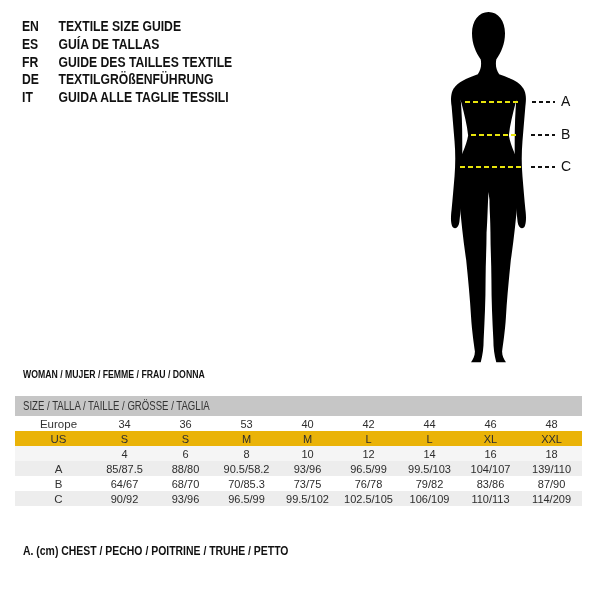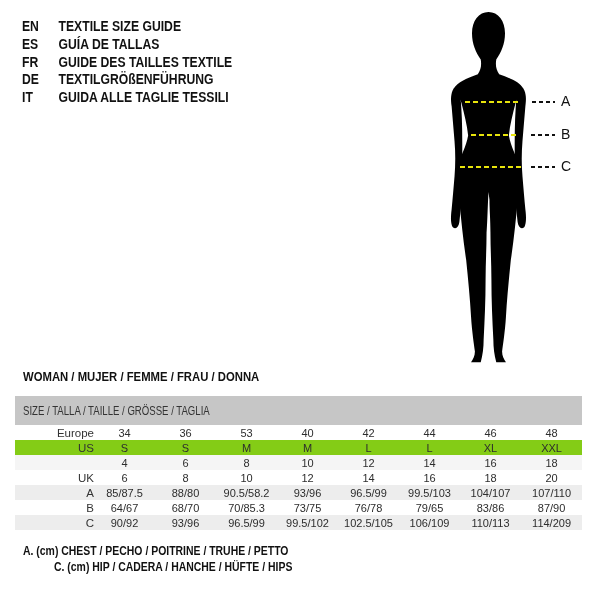--- a/index.html
+++ b/index.html
@@ -17,32 +17,32 @@
   .lang-code{width:42px;flex:0 0 42px;}
 
   
   .figure{position:absolute;left:406px;top:9px;width:165px;height:360px;}
 
   
   .dash-yellow,.dash-black{position:absolute;height:2px;}
   .measure-label{position:absolute;font-size:14px;color:#111;}
 
   
-  .gender-label{position:absolute;left:23px;top:369px;font-weight:bold;font-size:13px;white-space:nowrap;}
+  .gender-label{position:absolute;left:23px;top:369px;font-weight:bold;font-size:10px;white-space:nowrap;}
 
   
   .size-table{position:absolute;left:15px;top:396px;width:567px;border-collapse:collapse;
     table-layout:fixed;font-size:11px;color:#2d2d2d;}
-  .size-table th{height:29px;text-align:left;font-weight:normal;font-size:12px;color:#333;padding:0 0 0 8px;}
+  .size-table th{height:20px;text-align:left;font-weight:normal;font-size:12px;color:#333;padding:0 0 0 8px;}
   .size-table td{height:15px;text-align:center;padding:0;font-size:11px;}
-  .size-table td.row-label{text-align:right;padding-left:8px;font-size:11.5px;color:#333;}
+  .size-table td.row-label{text-align:center;padding-left:8px;font-size:11.5px;color:#333;}
 
   
   .legend{position:absolute;left:23px;top:544px;}
-  .legend-line{line-height:15.8px;font-weight:bold;font-size:12px;white-space:nowrap;text-align:right;}
+  .legend-line{line-height:15.8px;font-weight:bold;font-size:12px;white-space:nowrap;}
 </style>
 </head>
 <body>
 
 <div class="lang-list">
     <div class="lang-row">
       <span class="lang-code">EN</span>
       <span class="lang-title">TEXTILE SIZE GUIDE</span>
     </div>
     <div class="lang-row">
@@ -167,21 +167,21 @@
         <td class="row-label">Europe</td>
         <td class="size-cell">34</td>
         <td class="size-cell">36</td>
         <td class="size-cell">53</td>
         <td class="size-cell">40</td>
         <td class="size-cell">42</td>
         <td class="size-cell">44</td>
         <td class="size-cell">46</td>
         <td class="size-cell">48</td>
       </tr>
-      <tr style="background: #84cc16;">
+      <tr style="background: #eab308;">
         <td class="row-label">US</td>
         <td class="size-cell">S</td>
         <td class="size-cell">S</td>
         <td class="size-cell">M</td>
         <td class="size-cell">M</td>
         <td class="size-cell">L</td>
         <td class="size-cell">L</td>
         <td class="size-cell">XL</td>
         <td class="size-cell">XXL</td>
       </tr>
@@ -189,63 +189,51 @@
         <td class="row-label"></td>
         <td class="size-cell">4</td>
         <td class="size-cell">6</td>
         <td class="size-cell">8</td>
         <td class="size-cell">10</td>
         <td class="size-cell">12</td>
         <td class="size-cell">14</td>
         <td class="size-cell">16</td>
         <td class="size-cell">18</td>
       </tr>
-      <tr>
-        <td class="row-label">UK</td>
-        <td class="size-cell">6</td>
-        <td class="size-cell">8</td>
-        <td class="size-cell">10</td>
-        <td class="size-cell">12</td>
-        <td class="size-cell">14</td>
-        <td class="size-cell">16</td>
-        <td class="size-cell">18</td>
-        <td class="size-cell">20</td>
-      </tr>
       <tr style="background: rgb(237, 237, 237);">
         <td class="row-label">A</td>
         <td class="size-cell">85/87.5</td>
         <td class="size-cell">88/80</td>
         <td class="size-cell">90.5/58.2</td>
         <td class="size-cell">93/96</td>
         <td class="size-cell">96.5/99</td>
         <td class="size-cell">99.5/103</td>
         <td class="size-cell">104/107</td>
-        <td class="size-cell">107/110</td>
+        <td class="size-cell">139/110</td>
       </tr>
       <tr>
         <td class="row-label">B</td>
         <td class="size-cell">64/67</td>
         <td class="size-cell">68/70</td>
         <td class="size-cell">70/85.3</td>
         <td class="size-cell">73/75</td>
         <td class="size-cell">76/78</td>
-        <td class="size-cell">79/65</td>
+        <td class="size-cell">79/82</td>
         <td class="size-cell">83/86</td>
         <td class="size-cell">87/90</td>
       </tr>
       <tr style="background: rgb(237, 237, 237);">
         <td class="row-label">C</td>
         <td class="size-cell">90/92</td>
         <td class="size-cell">93/96</td>
         <td class="size-cell">96.5/99</td>
         <td class="size-cell">99.5/102</td>
         <td class="size-cell">102.5/105</td>
         <td class="size-cell">106/109</td>
         <td class="size-cell">110/113</td>
         <td class="size-cell">114/209</td>
       </tr>
     </tbody>
 </table>
 
 <div class="legend">
     <div class="legend-line"><span class="condensed">A. (cm) CHEST / PECHO / POITRINE / TRUHE / PETTO</span></div>
-    <div class="legend-line"><span class="condensed">C. (cm) HIP / CADERA / HANCHE / HÜFTE / HIPS</span></div>
   </div>
 
 </body></html>

